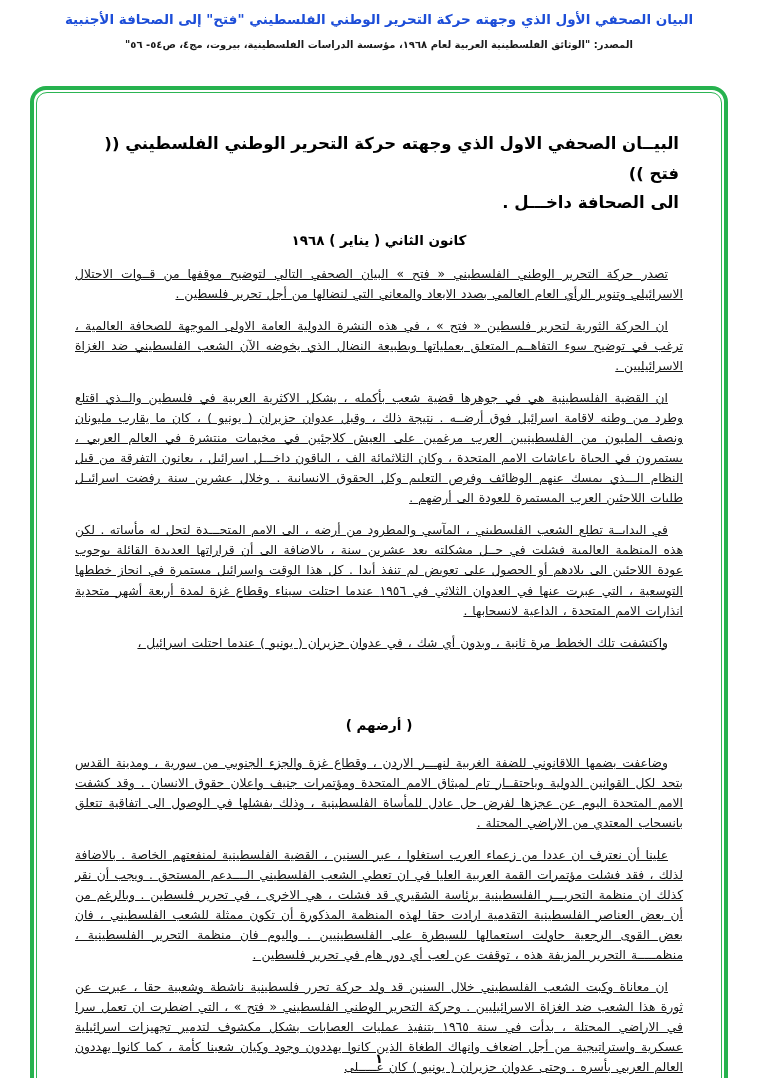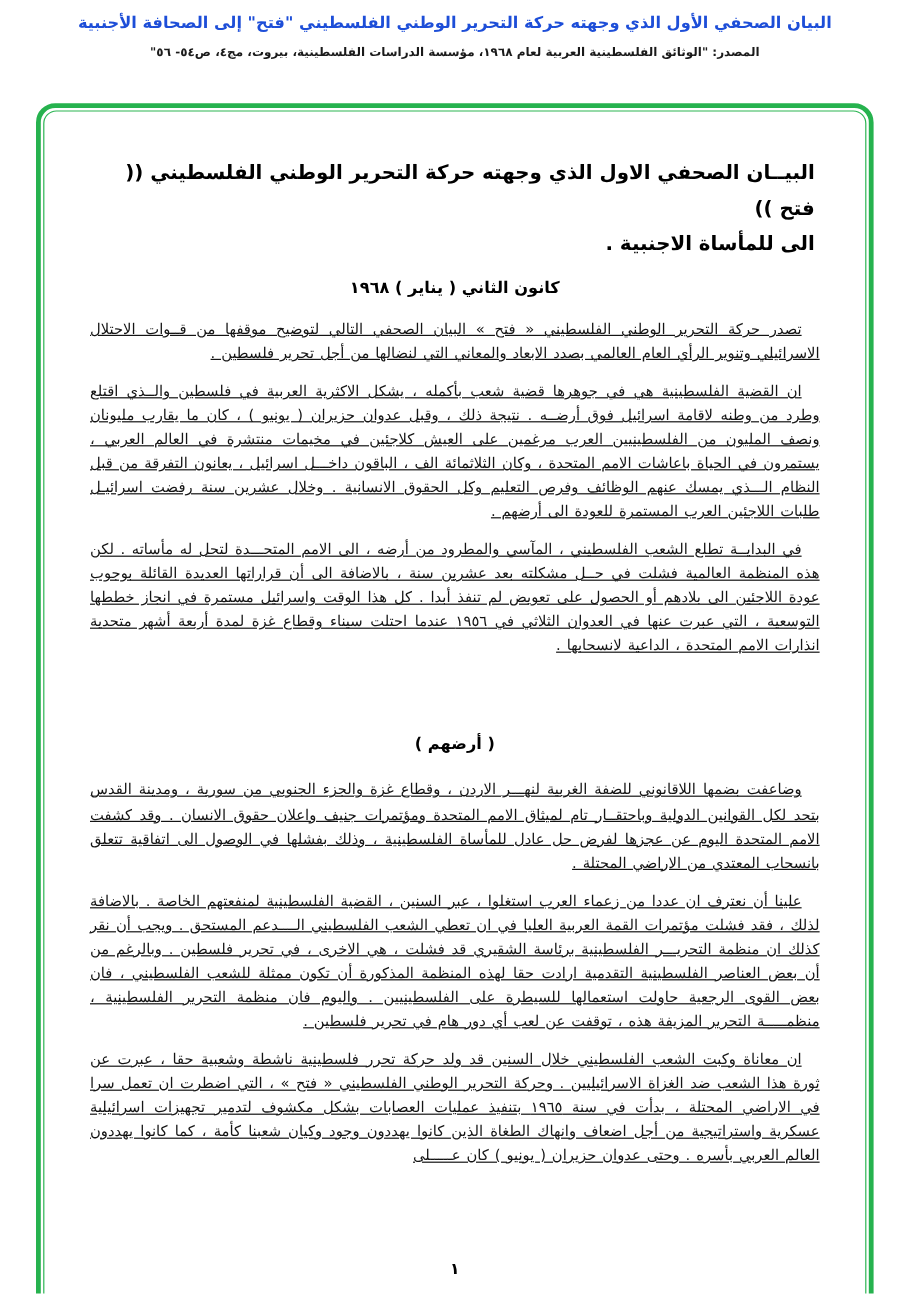--- a/index.html
+++ b/index.html
@@ -119,30 +119,32 @@
 <div class="top-header">
   <div class="top-title">البيان الصحفي الأول الذي وجهته حركة التحرير الوطني الفلسطيني "فتح" إلى الصحافة الأجنبية</div>
   <div class="top-source">المصدر: "الوثائق الفلسطينية العربية لعام ١٩٦٨، مؤسسة الدراسات الفلسطينية، بيروت، مج٤، ص٥٤- ٥٦"</div>
 </div>
 
 <div class="frame">
   <div class="frame-inner">
 
     <div class="doc-title">
       <span>البيــان الصحفي الاول الذي وجهته حركة التحرير الوطني الفلسطيني (( فتح ))</span><br>
-      <span>الى للمأساة الاجنبية .</span>
+      <span>الى الصحافة داخـــل .</span>
     </div>
 
     <div class="cols">
 
       <div class="col">
         <div class="col-head">كانون الثاني ( يناير ) ١٩٦٨</div>
         <p>تصدر حركة التحرير الوطني الفلسطيني « فتح » البيان الصحفي التالي لتوضيح موقفها من قــوات الاحتلال الاسرائيلي وتنوير الرأي العام العالمي بصدد الابعاد والمعاني التي لنضالها من أجل تحرير فلسطين .</p>
+        <p>ان الحركة الثورية لتحرير فلسطين « فتح » ، في هذه النشرة الدولية العامة الاولى الموجهة للصحافة العالمية ، ترغب في توضيح سوء التفاهــم المتعلق بعملياتها وبطبيعة النضال الذي يخوضه الآن الشعب الفلسطيني ضد الغزاة الاسرائيليين .</p>
         <p>ان القضية الفلسطينية هي في جوهرها قضية شعب بأكمله ، يشكل الاكثرية العربية في فلسطين والــذي اقتلع وطرد من وطنه لاقامة اسرائيل فوق أرضــه . نتيجة ذلك ، وقبل عدوان حزيران ( يونيو ) ، كان ما يقارب مليونان ونصف المليون من الفلسطينيين العرب مرغمين على العيش كلاجئين في مخيمات منتشرة في العالم العربي ، يستمرون في الحياة باعاشات الامم المتحدة ، وكان الثلاثمائة الف ، الباقون داخـــل اسرائيل ، يعانون التفرقة من قبل النظام الـــذي يمسك عنهم الوظائف وفرص التعليم وكل الحقوق الانسانية . وخلال عشرين سنة رفضت اسرائيـل طلبات اللاجئين العرب المستمرة للعودة الى أرضهم .</p>
         <p>في البدايــة تطلع الشعب الفلسطيني ، المآسي والمطرود من أرضه ، الى الامم المتحـــدة لتحل له مأساته . لكن هذه المنظمة العالمية فشلت في حــل مشكلته بعد عشرين سنة ، بالاضافة الى أن قراراتها العديدة القائلة بوجوب عودة اللاجئين الى بلادهم أو الحصول على تعويض لم تنفذ أبدا . كل هذا الوقت واسرائيل مستمرة في انجاز خططها التوسعية ، التي عبرت عنها في العدوان الثلاثي في ١٩٥٦ عندما احتلت سيناء وقطاع غزة لمدة أربعة أشهر متحدية انذارات الامم المتحدة ، الداعية لانسحابها .</p>
+        <p>واكتشفت تلك الخطط مرة ثانية ، وبدون أي شك ، في عدوان حزيران ( يونيو ) عندما احتلت اسرائيل ،</p>
       </div>
 
       <div class="col">
         <div class="col-head kurras">( أرضهم )</div>
         <p>وضاعفت بضمها اللاقانوني للضفة الغربية لنهـــر الاردن ، وقطاع غزة والجزء الجنوبي من سورية ، ومدينة القدس بتحد لكل القوانين الدولية وباحتقــار تام لميثاق الامم المتحدة ومؤتمرات جنيف واعلان حقوق الانسان . وقد كشفت الامم المتحدة اليوم عن عجزها لفرض حل عادل للمأساة الفلسطينية ، وذلك بفشلها في الوصول الى اتفاقية تتعلق بانسحاب المعتدي من الاراضي المحتلة .</p>
         <p>علينا أن نعترف ان عددا من زعماء العرب استغلوا ، عبر السنين ، القضية الفلسطينية لمنفعتهم الخاصة . بالاضافة لذلك ، فقد فشلت مؤتمرات القمة العربية العليا في ان تعطي الشعب الفلسطيني الــــدعم المستحق . ويجب أن نقر كذلك ان منظمة التحريـــر الفلسطينية برئاسة الشقيري قد فشلت ، هي الاخرى ، في تحرير فلسطين . وبالرغم من أن بعض العناصر الفلسطينية التقدمية ارادت حقا لهذه المنظمة المذكورة أن تكون ممثلة للشعب الفلسطيني ، فان بعض القوى الرجعية حاولت استعمالها للسيطرة على الفلسطينيين . واليوم فان منظمة التحرير الفلسطينية ، منظمـــــة التحرير المزيفة هذه ، توقفت عن لعب أي دور هام في تحرير فلسطين .</p>
         <p>ان معاناة وكبت الشعب الفلسطيني خلال السنين قد ولد حركة تحرر فلسطينية ناشطة وشعبية حقا ، عبرت عن ثورة هذا الشعب ضد الغزاة الاسرائيليين . وحركة التحرير الوطني الفلسطيني « فتح » ، التي اضطرت ان تعمل سرا في الاراضي المحتلة ، بدأت في سنة ١٩٦٥ بتنفيذ عمليات العصابات بشكل مكشوف لتدمير تجهيزات اسرائيلية عسكرية واستراتيجية من أجل اضعاف وانهاك الطغاة الذين كانوا يهددون وجود وكيان شعبنا كأمة ، كما كانوا يهددون العالم العربي بأسره . وحتى عدوان حزيران ( يونيو ) كان عـــــلى</p>
       </div>
 
     </div>

